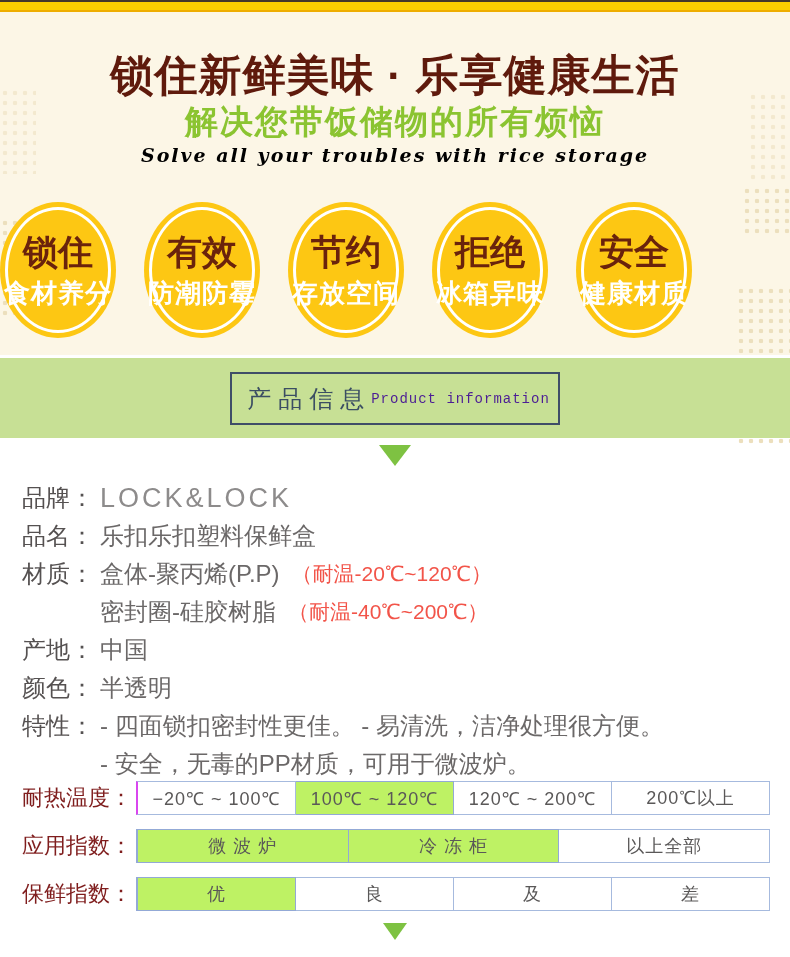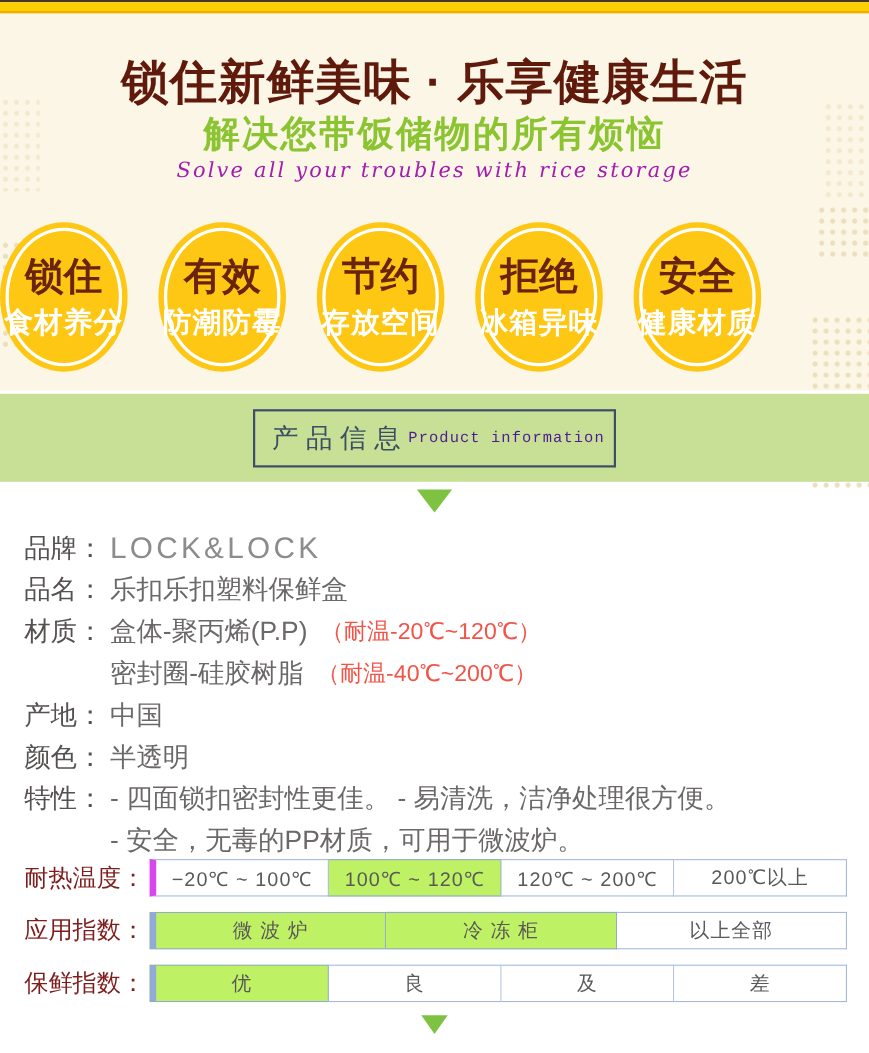--- a/index.html
+++ b/index.html
@@ -27,22 +27,22 @@
   .hero-title {
     margin:0; padding-top:40px; text-align:center;
     font-size:43px; font-weight:bold; color:#5f1a0c; letter-spacing:1px; line-height:1.1;
   }
   .hero-sub {
     margin:6px 0 0 0; text-align:center;
     font-size:33px; font-weight:bold; color:#8bc431; letter-spacing:2px; line-height:1.05;
   }
   .hero-en {
     margin-top:4px; text-align:center;
-    font-family:"DejaVu Serif", serif; font-style:italic; font-weight:normal;
-    font-size:19px; color:#a21caf; letter-spacing:2px;
+    font-family:"DejaVu Serif", serif; font-style:italic; font-weight:bold;
+    font-size:19px; color:#000000; letter-spacing:2px;
   }
 
   
   .benefits {
     position:absolute; top:202px; left:0; width:692px;
     display:flex; justify-content:center; gap:28px;
   }
   .benefit {
     position:relative; width:136px; height:136px; border-radius:50%;
     background:#fdc713; display:flex; flex-direction:column;
@@ -89,21 +89,21 @@
   
   .ratings { position:absolute; top:781px; left:22px; }
   .rating-row { display:flex; align-items:center; height:34px; margin-bottom:14px; }
   .rating-label { width:114px; flex-shrink:0; font-size:22px; color:#7f1d1d; }
   .rating-cells { display:flex; width:634px; height:34px; }
   .cell {
     flex:1; background:#ffffff; border:1px solid #a6bade; border-left:none;
     display:flex; align-items:center; justify-content:center;
     font-size:18px; color:#5a5858; letter-spacing:1px;
   }
-  .cell:first-child { border-left:6px solid #d946ef; }
+  .cell:first-child { border-left:2px solid #d946ef; }
   .cell.hl { background:#bef264; border-color:#93a9d6; }
 </style>
 </head>
 <body>
 
 <div class="page">
 
   <div class="hero">
     <div class="topline"></div>
     <div class="topbar"></div>

